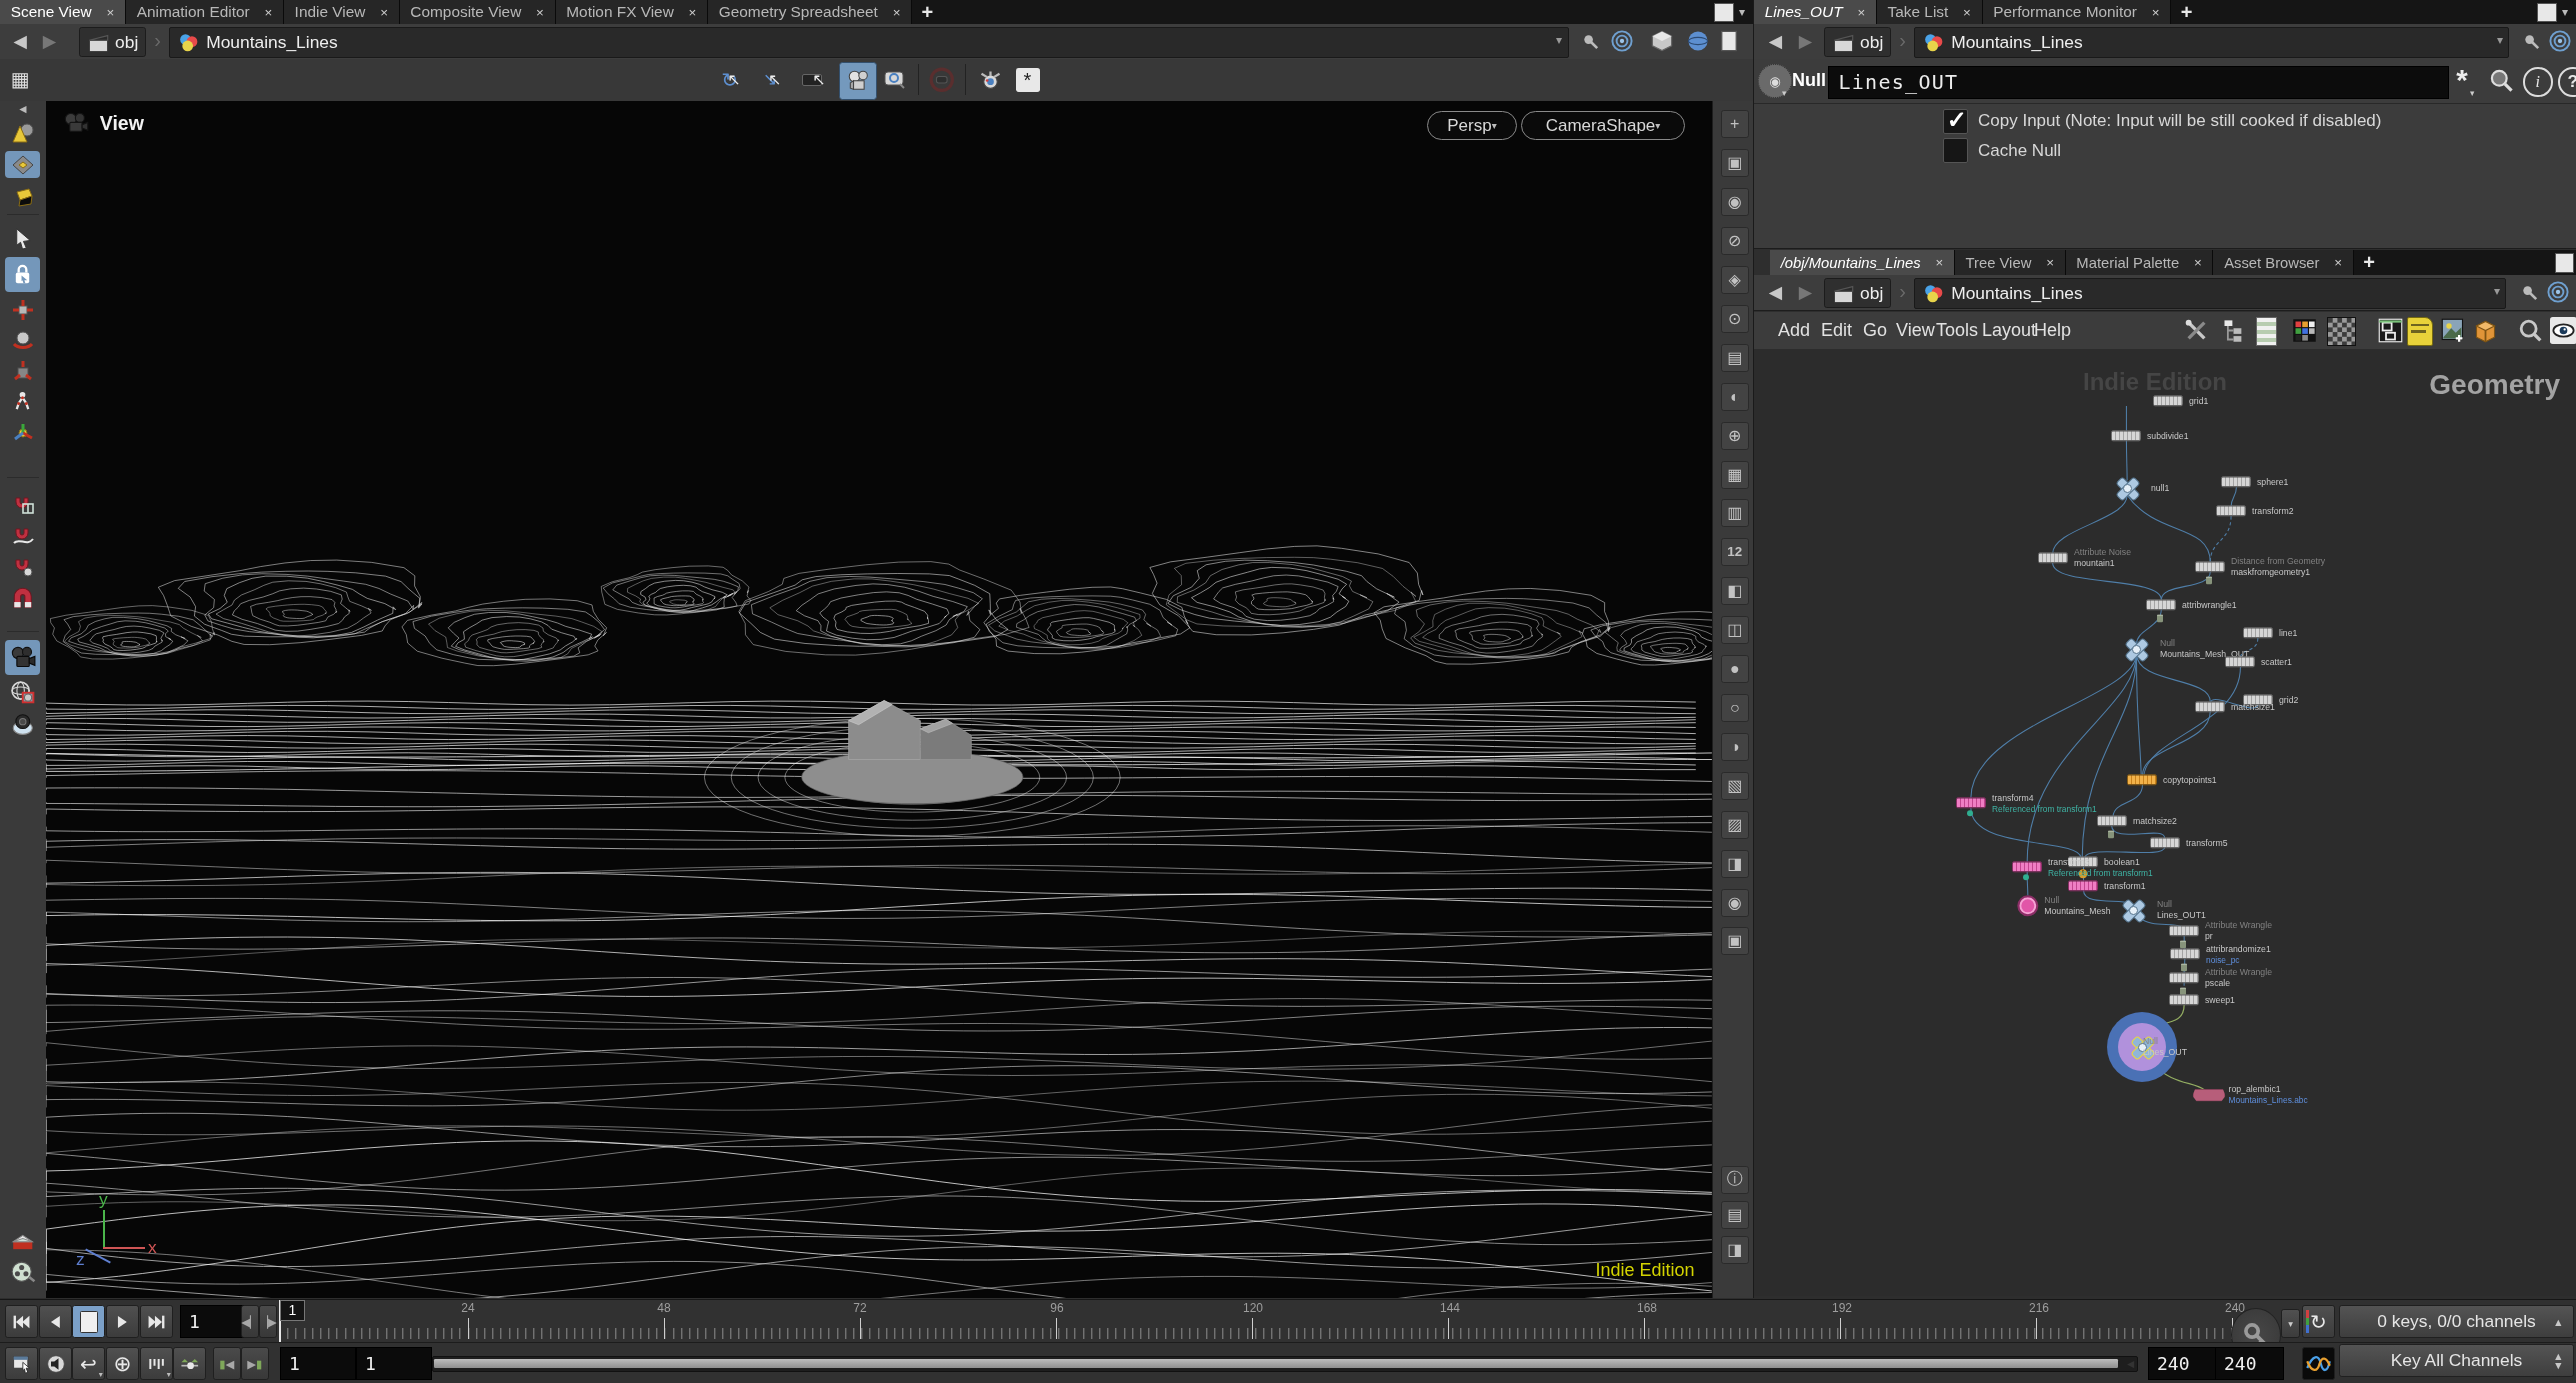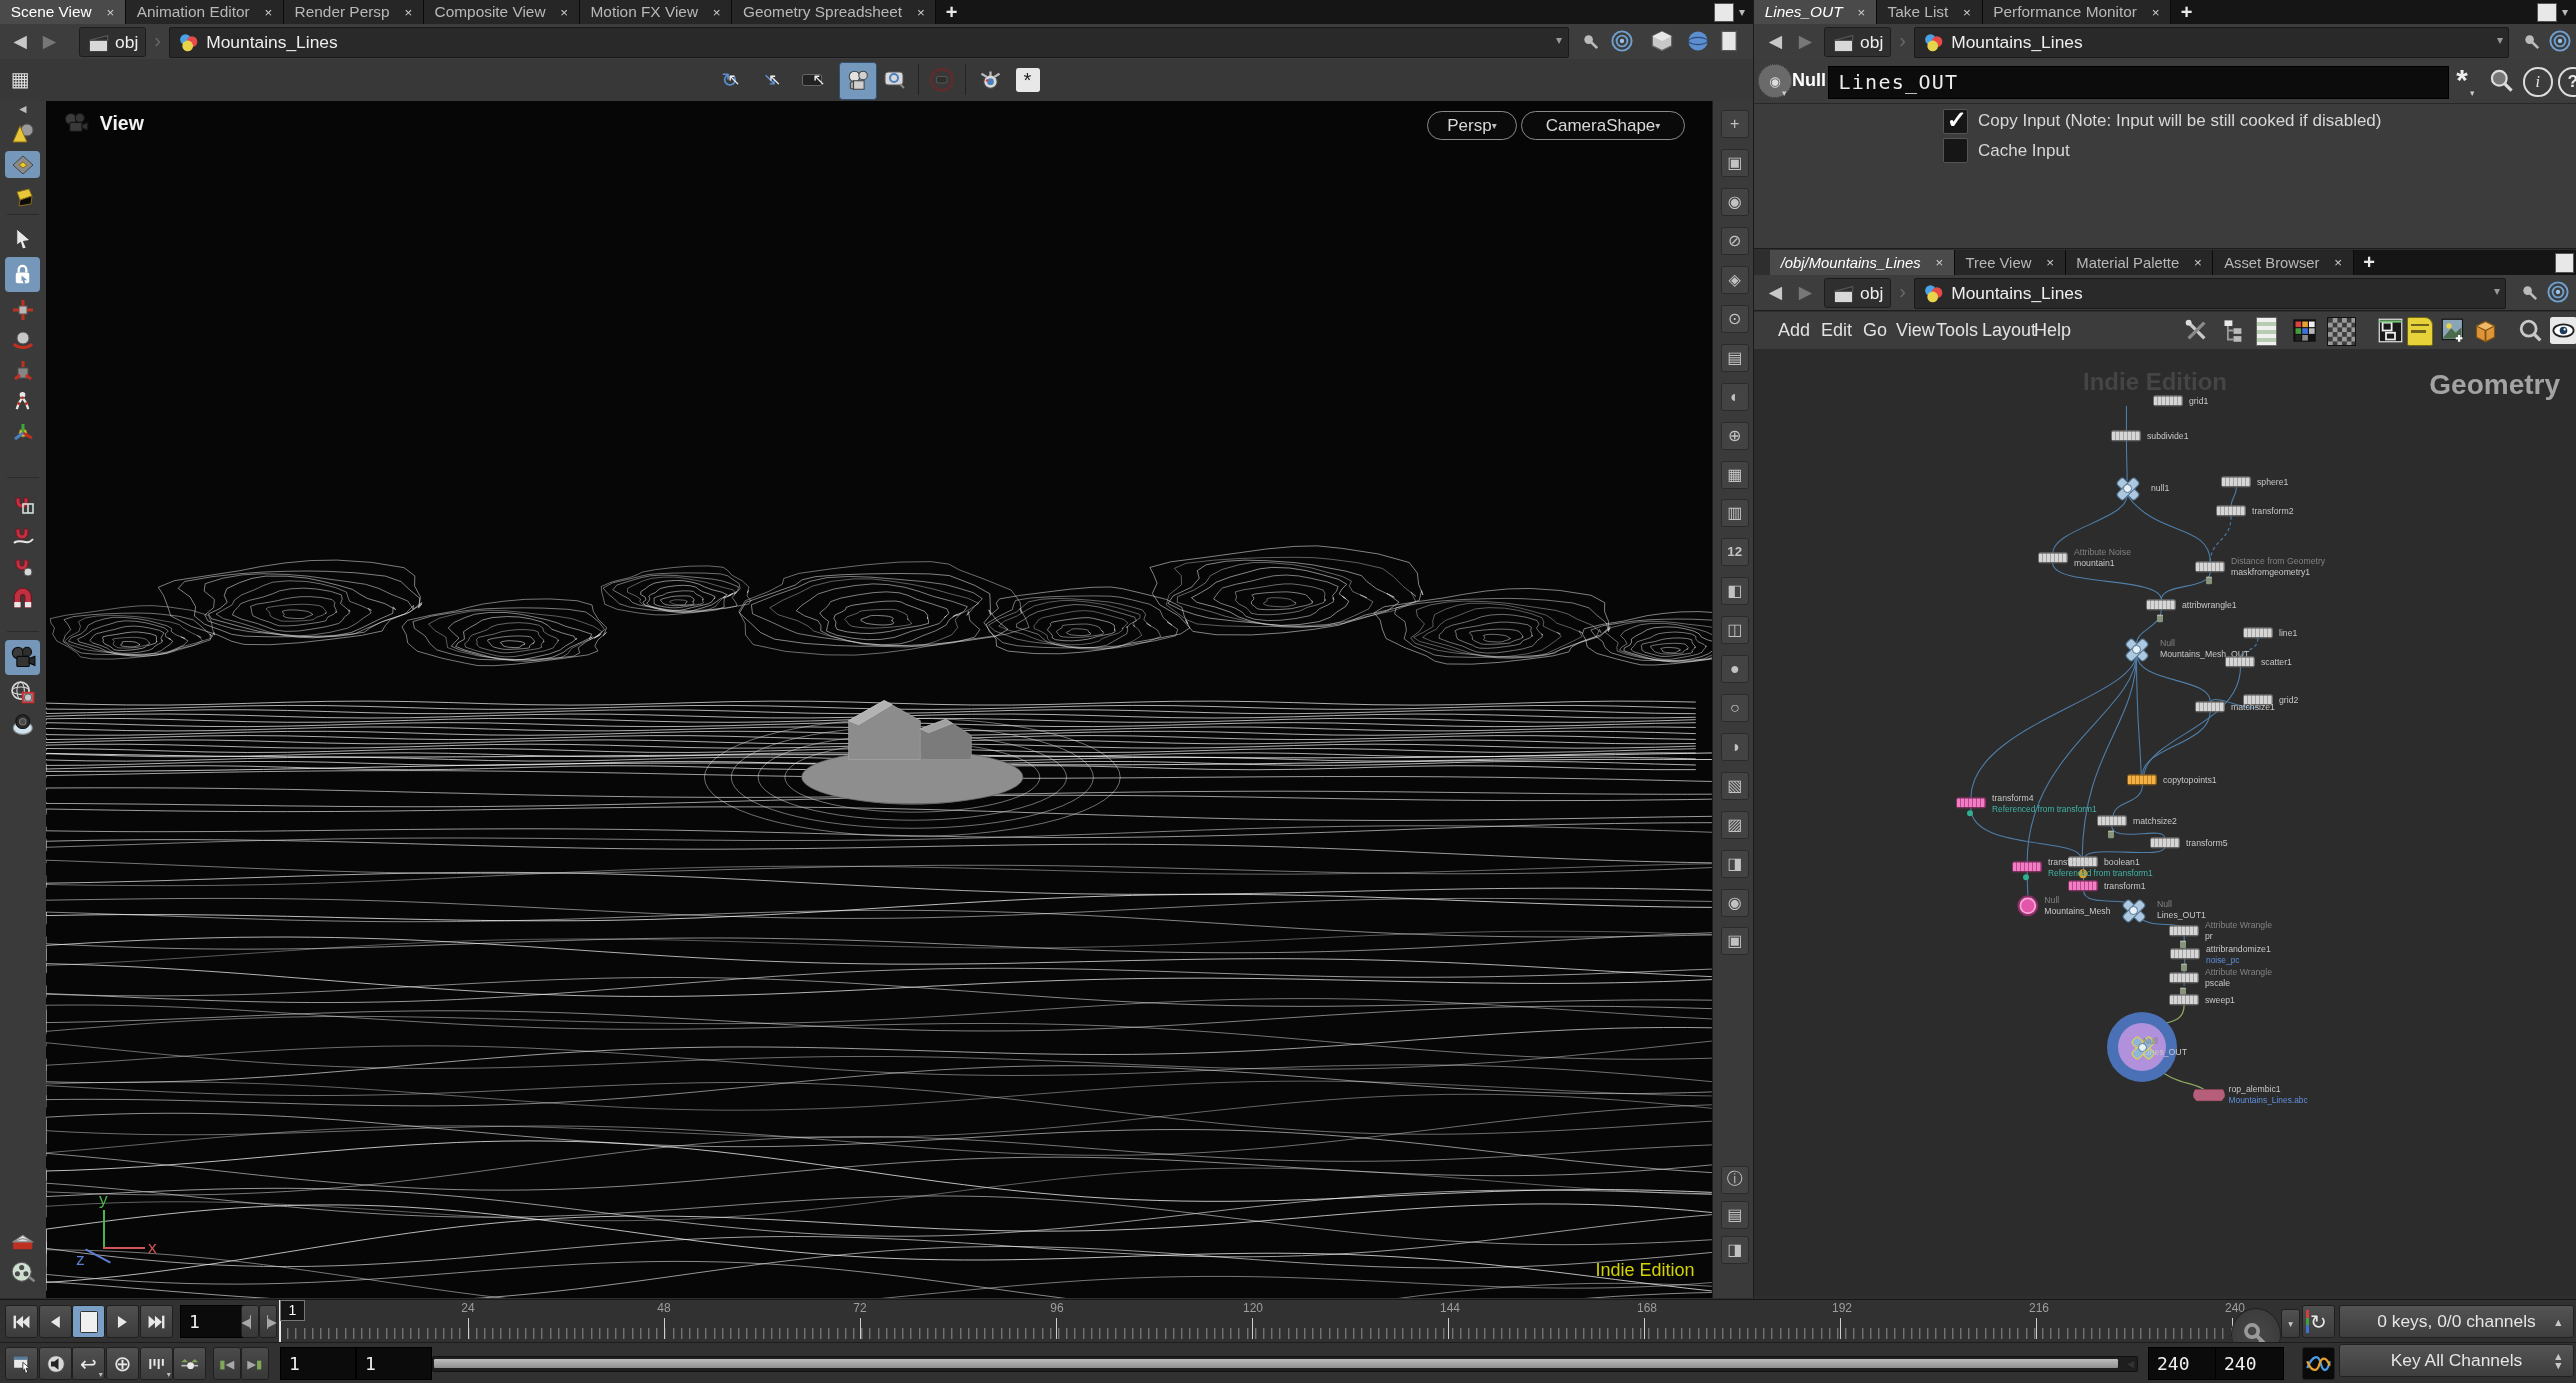--- a/index.html
+++ b/index.html
@@ -119,21 +119,21 @@
   <div class="tabbar" style="left:0;top:0;width:1753px;">
     <div class="tab active">
         <span>Scene View</span>
         <span class="x">×</span>
       </div>
     <div class="tab">
         <span>Animation Editor</span>
         <span class="x">×</span>
       </div>
     <div class="tab">
-        <span>Render Persp</span>
+        <span>Indie View</span>
         <span class="x">×</span>
       </div>
     <div class="tab">
         <span>Composite View</span>
         <span class="x">×</span>
       </div>
     <div class="tab">
         <span>Motion FX View</span>
         <span class="x">×</span>
       </div>
@@ -662,21 +662,21 @@
     <div class="cicon" style="left:769px;border:2px solid #ddd;width:25.5px;height:25.5px;top:8px;">
         <span style="font-size:16px;font-style:italic;font-family:'Liberation Serif',serif;">i</span>
       </div>
     <div class="cicon" style="left:804px;border:2px solid #ddd;width:25.5px;height:25.5px;top:8px;">
         <span style="font-size:17.4px;font-weight:bold;">?</span>
       </div>
     <div class="hdiv" style="left:0;top:44px;width:822px;background:#282828;"></div>
     <div class="cb on" style="left:189px;top:50px;"></div>
     <div class="cblabel" style="left:224px;top:52px;">Copy Input (Note: Input will be still cooked if disabled)</div>
     <div class="cb" style="left:189px;top:79px;"></div>
-    <div class="cblabel" style="left:224px;top:82px;">Cache Input</div>
+    <div class="cblabel" style="left:224px;top:82px;">Cache Null</div>
   </div>
 
   <div class="tabbar" style="left:1754px;top:250px;width:822px;height:25.5px;margin-left:16px;">
     <div class="tab active italic" style="font-size:14.8px;">
         <span>/obj/Mountains_Lines</span>
         <span class="x">×</span>
       </div>
     <div class="tab" style="font-size:14.8px;">
         <span>Tree View</span>
         <span class="x">×</span>

